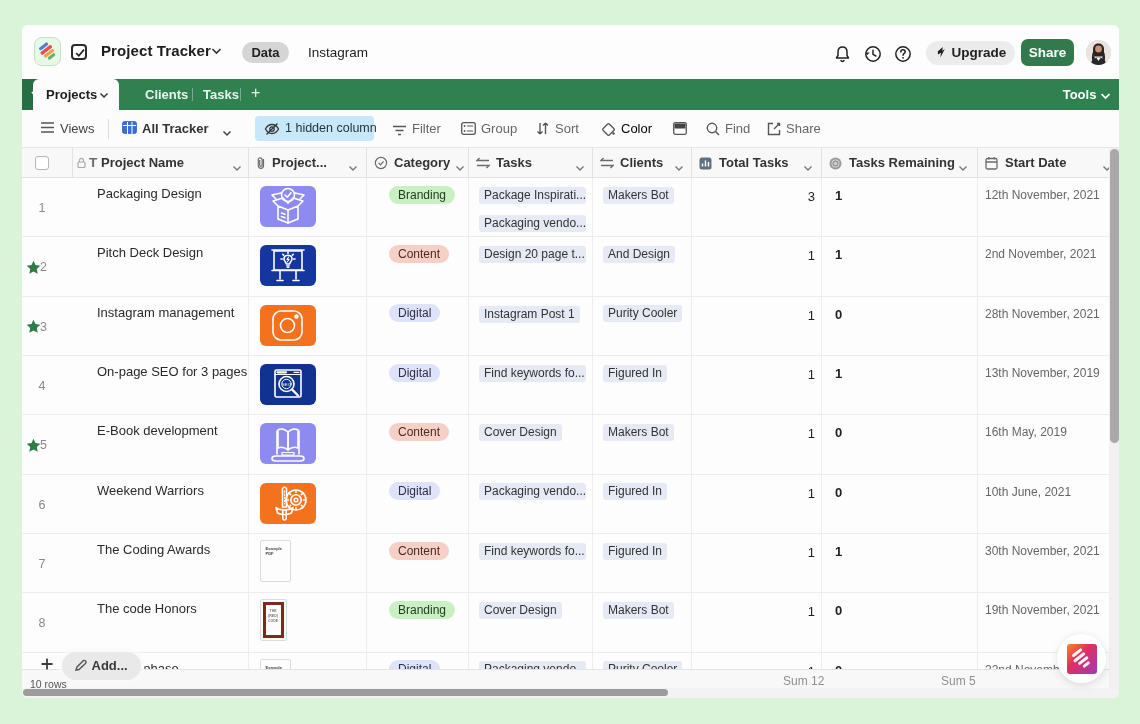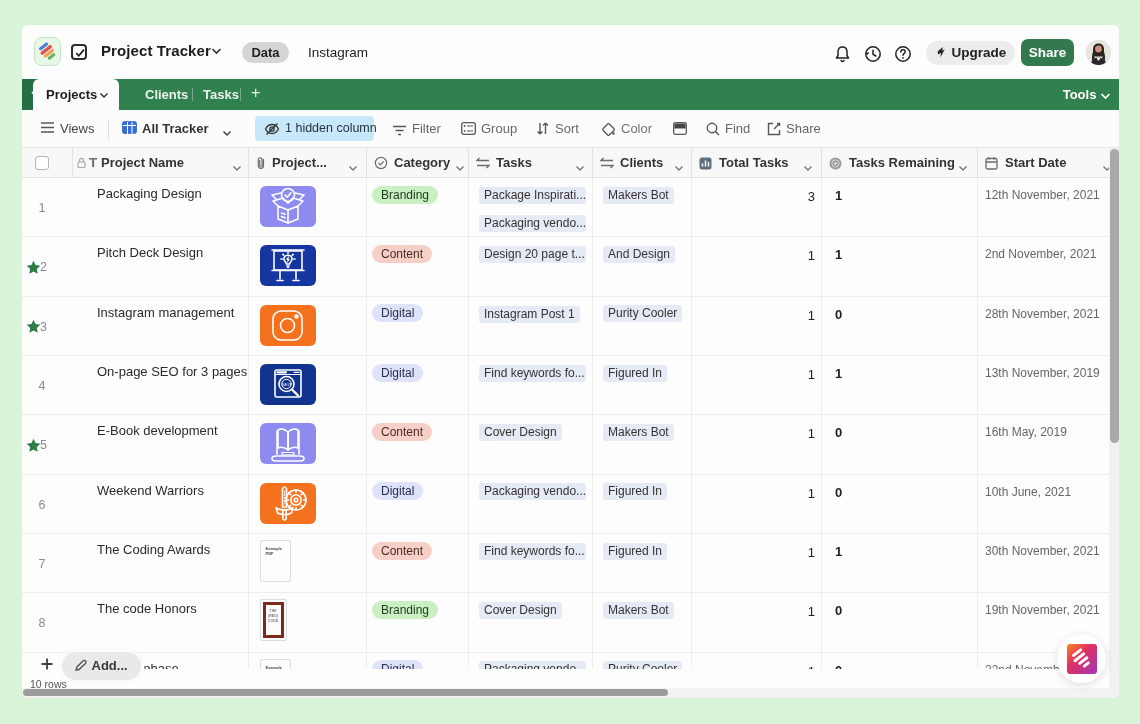--- a/index.html
+++ b/index.html
@@ -42,21 +42,21 @@
 
 
 .grid { position:absolute; left:0; top:153px; width:100%; height:491px; background:#fdfdfd; overflow:hidden; }
 .row { position:absolute; left:0; width:1097px; height:59.33px; border-bottom:1px solid #ededed; }
 .vline { position:absolute; top:0; width:1px; height:100%; background:#ededed; }
 .rnum { position:absolute; font-size:12.5px; color:#8a8a8a; }
 .star { position:absolute; }
 .rname { position:absolute; left:75px; top:8px; font-size:13px; color:#2a2a2a; }
 .picon { position:absolute; left:237.5px; top:8px; width:56px; height:41px; border-radius:6px; }
 .pdoc { position:absolute; left:237.5px; top:6px; width:31px; height:42px; background:#fdfdfd; border:1px solid #dcdcdc; border-radius:2px; }
-.cat { position:absolute; left:350px; top:7.5px; height:18px; border-radius:9px; padding:0 9px; font-size:12px; line-height:18px; }
+.cat { position:absolute; left:367px; top:7.5px; height:18px; border-radius:9px; padding:0 9px; font-size:12px; line-height:18px; }
 .chip { position:absolute; height:17px; background:#e6eaf4; border-radius:3px; padding:0 5px; font-size:12px; line-height:17px; color:#333; white-space:nowrap; overflow:hidden; }
 .tot { position:absolute; left:691px; top:11px; width:102px; text-align:right; font-size:13px; color:#222; }
 .rem { position:absolute; left:813px; top:10px; font-size:13px; font-weight:bold; color:#222; }
 .date { position:absolute; left:963px; top:10px; font-size:12px; color:#666; }
 
 
 .sumrow { position:absolute; left:0; top:644px; width:100%; height:20px; background:#f8f8f8; border-top:1px solid #e4e4e4; }
 .footer { position:absolute; left:0; top:663px; width:100%; height:10px; background:#f3f3f3; }
 .hthumb { position:absolute; left:1px; top:664px; width:645px; height:7px; background:#9c9c9c; border-radius:4px; }
 .vscroll { position:absolute; right:0px; top:123px; width:10px; height:541px; background:#f1f1f1; }
@@ -179,21 +179,21 @@
         </svg></div>
 <div class="titem" style="left:459px;color:#666">Group</div>
 <div class="titem" style="left:514px;top:11px"><svg width="13" height="15" viewBox="0 0 13 15">
           <path d="M4 2 V13 M4 13 L1.5 10.5 M4 13 L6.5 10.5 M9.5 13 V2 M9.5 2 L7 4.5 M9.5 2 L12 4.5" fill="none" stroke="#565656" stroke-width="1.4"></path>
         </svg></div>
 <div class="titem" style="left:533px;color:#666">Sort</div>
 <div class="titem" style="left:579px;top:12px"><svg width="15" height="14" viewBox="0 0 15 14">
           <rect x="3" y="3" width="9" height="9" rx="1.5" transform="rotate(45 7.5 7.5)" fill="none" stroke="#565656" stroke-width="1.3"></rect>
           <circle cx="12.5" cy="11.5" r="1.2" fill="#565656"></circle>
         </svg></div>
-<div class="titem" style="left:599px;color:#737373">Color</div>
+<div class="titem" style="left:599px;color:#000000">Color</div>
 <div class="titem" style="left:651px;top:12px"><svg width="14" height="13" viewBox="0 0 14 13">
           <rect x="0.7" y="0.7" width="12.6" height="11.6" rx="1.5" fill="none" stroke="#565656" stroke-width="1.3"></rect>
           <rect x="1.5" y="1.5" width="11" height="5" fill="#444"></rect>
         </svg></div>
 <div class="titem" style="left:684px;top:12px"><svg width="14" height="14" viewBox="0 0 14 14">
           <circle cx="6" cy="6" r="4.7" fill="none" stroke="#565656" stroke-width="1.4"></circle>
           <path d="M9.5 9.5 L13 13" stroke="#565656" stroke-width="1.5"></path>
         </svg></div>
 <div class="titem" style="left:703px;color:#666">Find</div>
 <div class="titem" style="left:745px;top:12px"><svg width="14" height="14" viewBox="0 0 14 14">
@@ -463,20 +463,24 @@
 </div>
 <div class="cat" style="background:#dee3fa;color:#2a2f4a">Digital</div>
 <div class="chip" style="left:457px;top:8.5px;max-width:107px">Packaging vendo...</div>
 <div class="chip" style="left:581px;top:8.5px;max-width:80px">Purity Cooler</div>
 <div class="tot">1</div>
 <div class="rem">0</div>
 <div class="date">22nd November, 2021</div>
       </div>
   </div>
 
+  <div class="sumrow">
+    <div class="sumlbl" style="left:761px">Sum 12</div>
+    <div class="sumlbl" style="left:919px">Sum 5</div>
+  </div>
   <div class="rowslbl">10 rows</div>
   <div class="footer"></div>
   <div class="hthumb"></div>
   <div class="vscroll"></div>
   <div class="vthumb"></div>
   <div class="addbar">
     <svg style="position:absolute;left:1px;top:4px" width="12" height="12" viewBox="0 0 12 12">
         <path d="M6 0.5 L6 11.5 M0.5 6 L11.5 6" stroke="#3c3c3c" stroke-width="1.8"></path>
       </svg>
     <div class="addpill">

